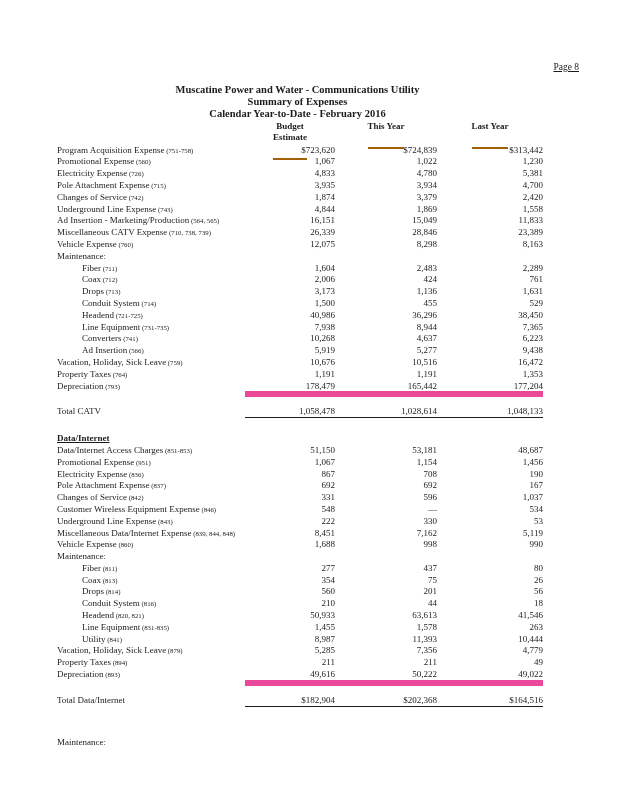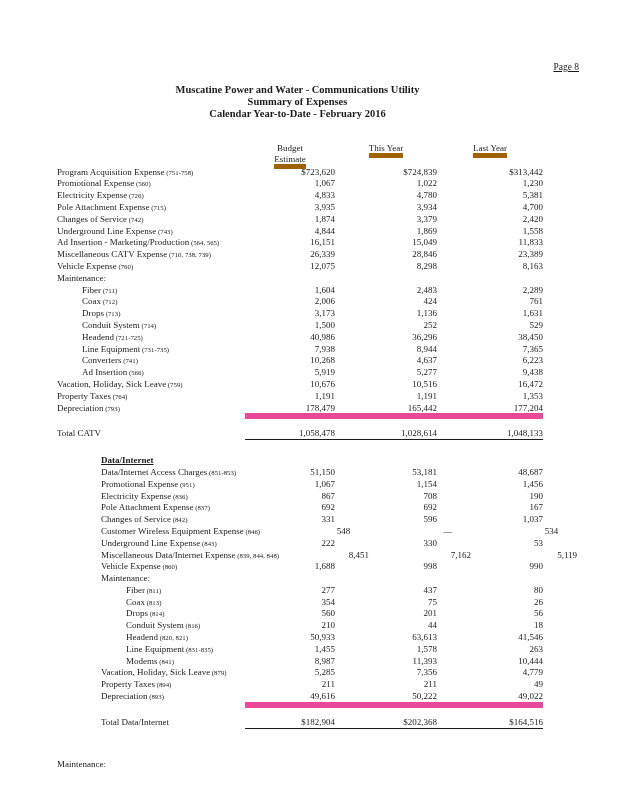--- a/index.html
+++ b/index.html
@@ -28,37 +28,37 @@
   .content{
     padding:0 76px 0 57px;
   }
   .grid-row{
     display:grid;
     grid-template-columns:1fr 90px 102px 106px;
     line-height:10.8px;
     font-size:9px;
   }
   .col-headers{
-    margin-top:23px;
-    font-weight:normal;
+    margin-top:1px;
+    font-weight:bold;
   }
   .col-headers .num{text-align:center;}
   .col-headers .hdr-stack{display:inline-block;text-align:center;}
-  .u{border-bottom:5px solid #a16207;padding-bottom:0px;}
+  .u{border-bottom:2px solid #a16207;padding-bottom:16px;}
   .cell{overflow:visible;white-space:nowrap;}
   .num{text-align:right;}
   .label{padding-left:0;}
   .row.indent .label{padding-left:25px;}
   .acct{font-size:6.8px;}
   .section-header .lbl{font-weight:bold;text-decoration:underline;}
   .row.rule .num{border-bottom:6px solid #ec4899;}
   .row.total{margin-top:9px;}
   .row.total .num{border-bottom:1.6px solid #1c1c1c;}
   .section{margin-top:0;}
-  .section + .section{margin-top:15px;margin-left:44px;}
+  .section + .section{margin-top:15px;}
   .table-start{margin-top:2px;}
   .stray-label{
     margin-top:30px;
     font-size:9px;
   }
 </style>
 </head>
 <body>
 
 <div class="page">
@@ -184,21 +184,21 @@
   <div class="grid-row row indent">
     <div class="cell label"><span class="lbl">Drops</span><span class="acct"> (713)</span></div>
     <div class="cell num budget">3,173</div>
     <div class="cell num this-year">1,136</div>
     <div class="cell num last-year">1,631</div>
   </div>
 
   <div class="grid-row row indent">
     <div class="cell label"><span class="lbl">Conduit System</span><span class="acct"> (714)</span></div>
     <div class="cell num budget">1,500</div>
-    <div class="cell num this-year">252</div>
+    <div class="cell num this-year">455</div>
     <div class="cell num last-year">529</div>
   </div>
 
   <div class="grid-row row indent">
     <div class="cell label"><span class="lbl">Headend</span><span class="acct"> (721-725)</span></div>
     <div class="cell num budget">40,986</div>
     <div class="cell num this-year">36,296</div>
     <div class="cell num last-year">38,450</div>
   </div>
 
@@ -365,21 +365,21 @@
   </div>
 
   <div class="grid-row row indent">
     <div class="cell label"><span class="lbl">Line Equipment</span><span class="acct"> (831-835)</span></div>
     <div class="cell num budget">1,455</div>
     <div class="cell num this-year">1,578</div>
     <div class="cell num last-year">263</div>
   </div>
 
   <div class="grid-row row indent">
-    <div class="cell label"><span class="lbl">Modems</span><span class="acct"> (841)</span></div>
+    <div class="cell label"><span class="lbl">Utility</span><span class="acct"> (841)</span></div>
     <div class="cell num budget">8,987</div>
     <div class="cell num this-year">11,393</div>
     <div class="cell num last-year">10,444</div>
   </div>
 
   <div class="grid-row row">
     <div class="cell label"><span class="lbl">Vacation, Holiday, Sick Leave</span><span class="acct"> (879)</span></div>
     <div class="cell num budget">5,285</div>
     <div class="cell num this-year">7,356</div>
     <div class="cell num last-year">4,779</div>

